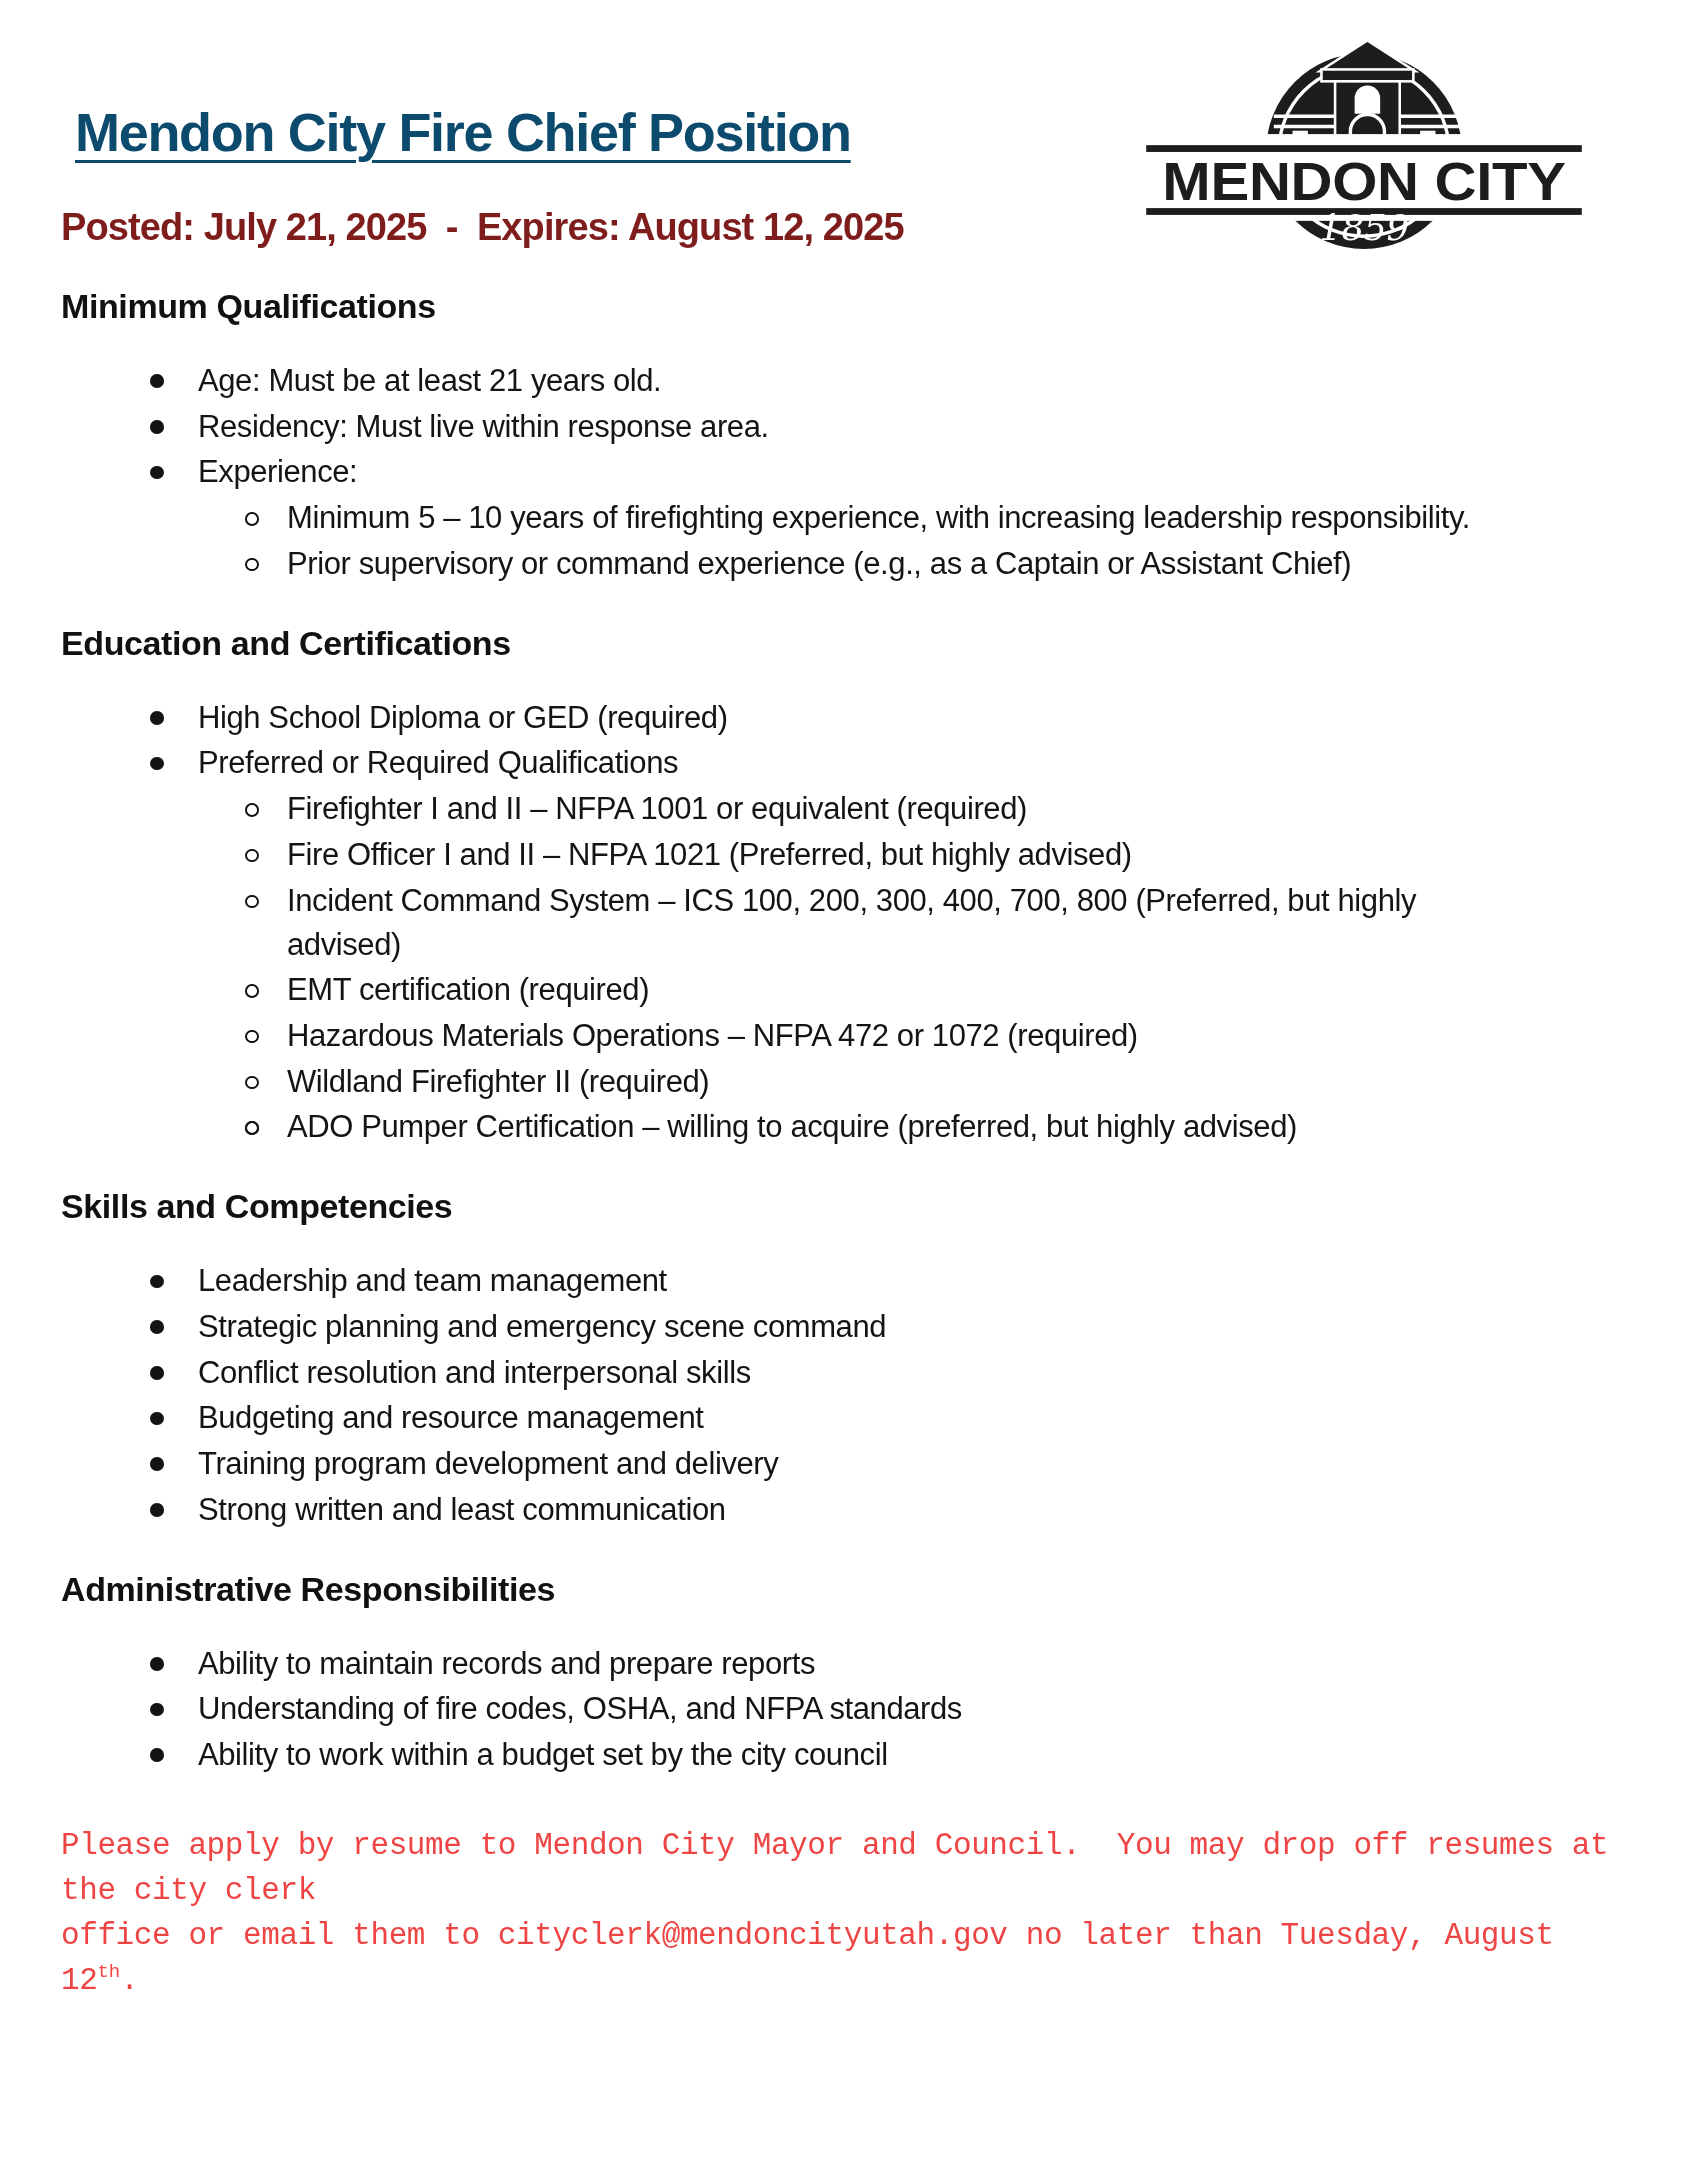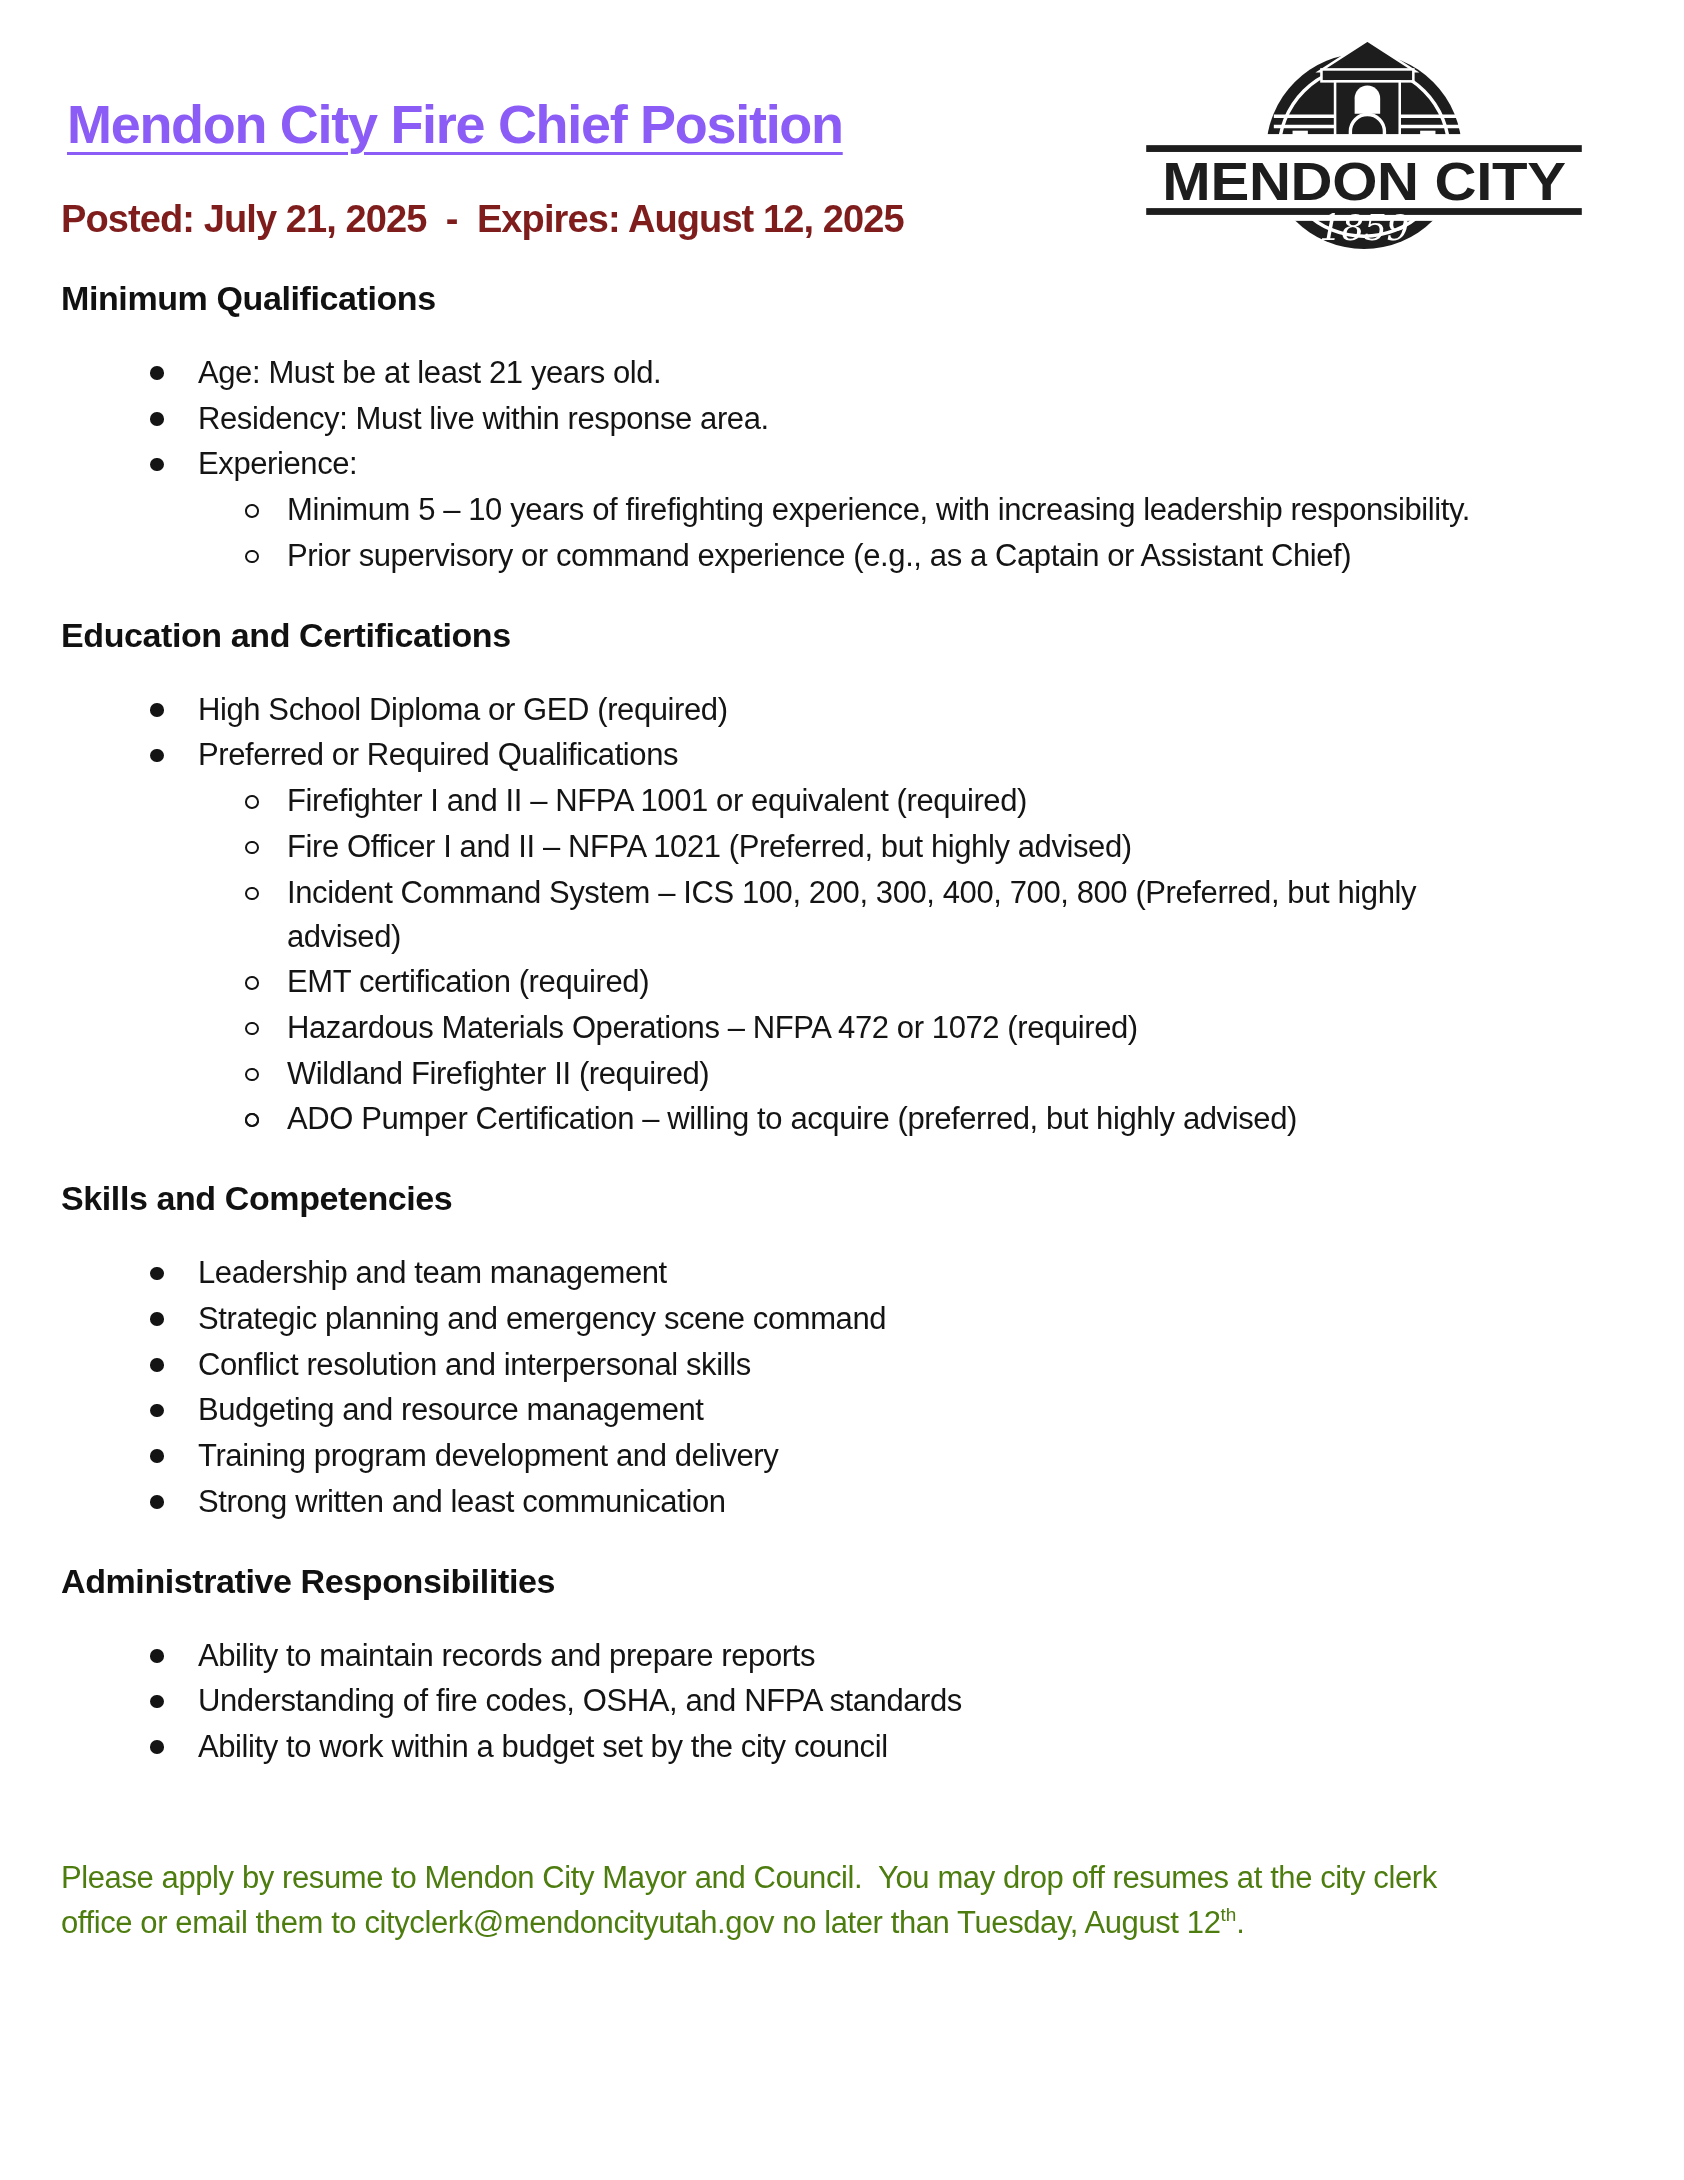--- a/index.html
+++ b/index.html
@@ -13,26 +13,26 @@
     width: 1685px; height: 2181px;
     box-sizing: border-box;
     padding: 89px 61px 0 61px;
     background: #ffffff;
     color: #141414;
     font-family: "Liberation Sans", "DejaVu Sans", sans-serif;
     font-size: 31px;
     letter-spacing: -0.4px;
   }
   h1.doc-title {
-    margin: 6px;
+    margin: 14px;
     font-size: 54px;
     line-height: 58px;
     font-weight: bold;
     letter-spacing: -1.3px;
-    color: #8b5cf6;
+    color: #0c4a6e;
   }
   h1.doc-title .u {
     text-decoration: underline;
     text-decoration-thickness: 3.4px;
     text-underline-offset: 8.5px;
   }
   h2.posted {
     margin: 44px 0 0 0;
     font-size: 38px;
     line-height: 44px;
@@ -70,26 +70,27 @@
   }
   li.l2 .marker {
     left: 184px; top: 16px;
     width: 13.6px; height: 13.6px;
     box-sizing: border-box;
     border: 2.6px solid #141414;
     border-radius: 50%;
     background: transparent;
   }
   p.footer {
-    margin: 86px 0 0 0;
+    margin: 46px 0 0 0;
     font-size: 31px;
     line-height: 45px;
     letter-spacing: -0.4px;
     white-space: pre-wrap;
-    color: #4d7c0f;
+    color: #ef4444;
+    font-family: Liberation Mono, monospace;
   }
   p.footer sup {
     font-size: 19px;
     letter-spacing: 0;
     vertical-align: baseline;
     position: relative;
     top: -12px;
   }
   .logo {
     position: absolute;

